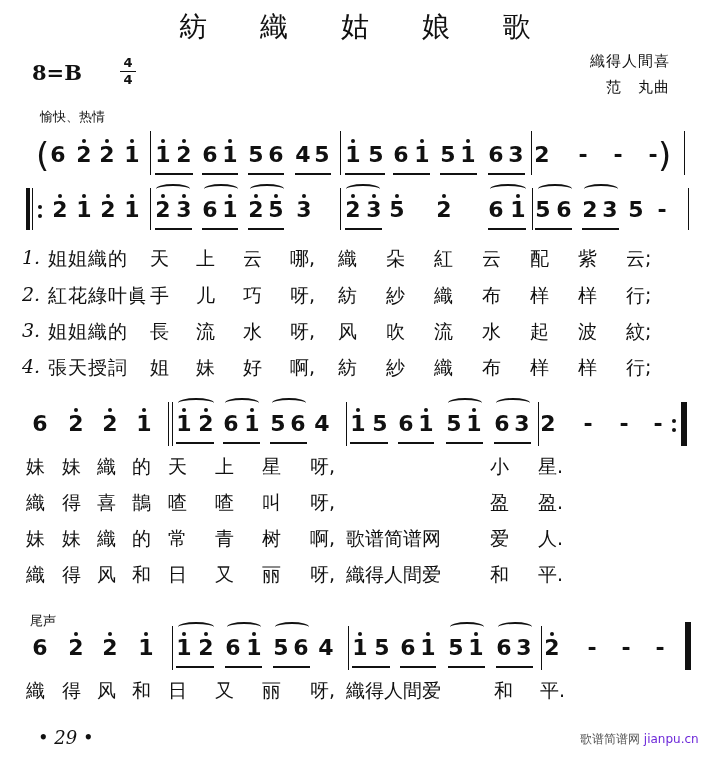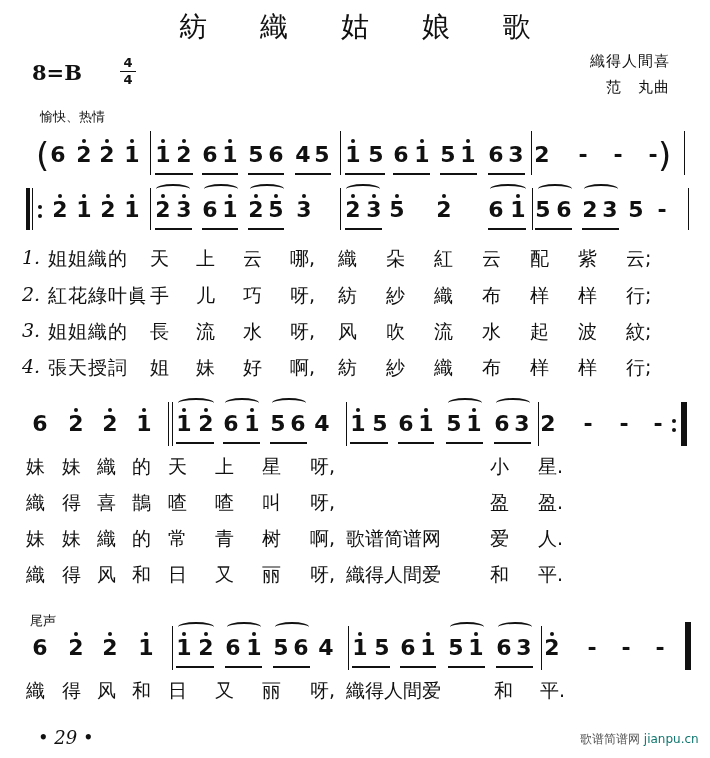--- a/index.html
+++ b/index.html
@@ -35,21 +35,21 @@
   .barline { position: absolute; width: 0; border-left: 1.5px solid #111; }
   .thick { position: absolute; width: 6px; background: #111; }
   .rdot { position: absolute; width: 4px; height: 4px; border-radius: 50%; background: #111; }
   .paren { position: absolute; font-size: 34px; line-height: 36px; }
 
   .lyric-row { position: absolute; left: 0; width: 710px; height: 30px; font-size: 19px; }
   .lyric-row span { position: absolute; top: 0; }
 
   .page-num { left: 38px; top: 727px; font-family: "DejaVu Serif", serif; font-style: italic; font-size: 18px; }
   .watermark { left: 580px; top: 731px; font-size: 12px; color: #555; }
-  .watermark .site { color: #0f766e; }
+  .watermark .site { color: #6d28d9; }
 </style>
 </head>
 <body>
 
 <div class="abs title">紡 織 姑 娘 歌</div>
 <div class="abs key">8=B</div>
 <div class="abs timesig">
   <div>4</div>
   <div class="bar"></div>
   <div>4</div>

